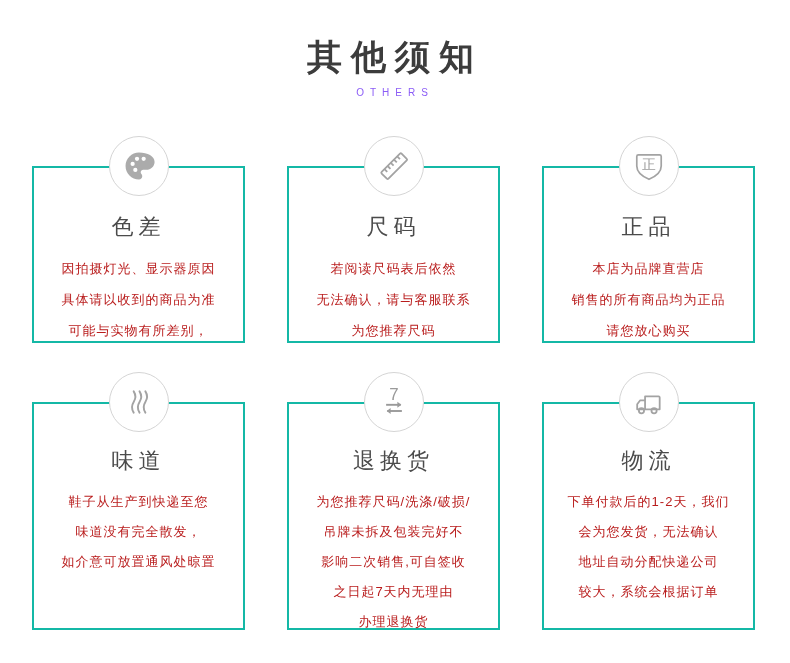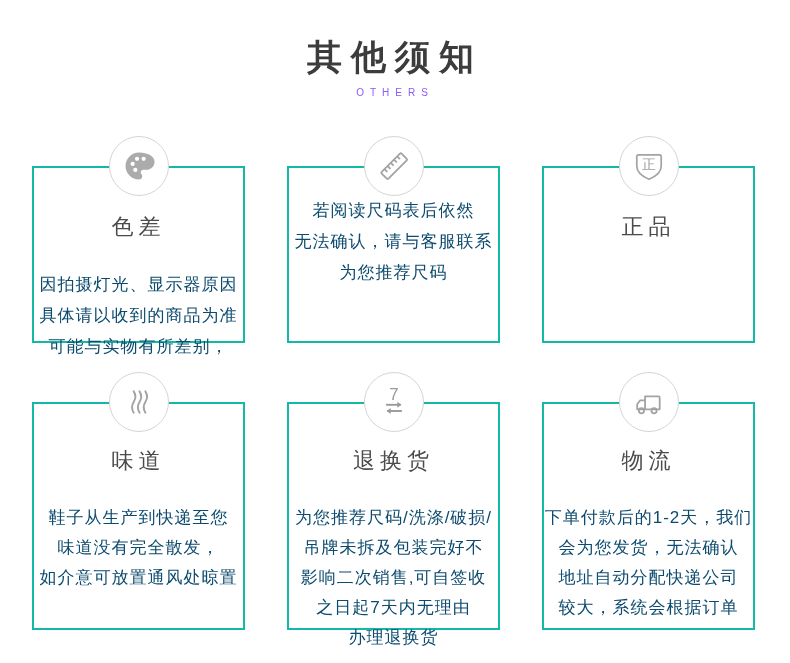--- a/index.html
+++ b/index.html
@@ -28,21 +28,21 @@
   }
   .icon-circle{
     position:absolute;top:0;left:50%;transform:translateX(-50%);
     width:60px;height:60px;border-radius:50%;background:#ffffff;
     border:1px solid #d5d5d5;box-sizing:border-box;z-index:2;
     display:flex;align-items:center;justify-content:center;
   }
   .card-title{
     margin-top:44px;font-size:22px;color:#4b4b4b;font-weight:500;letter-spacing:5px;
   }
-  .card-body{margin-top:27px;font-size:17px;color:#0c4a6e;letter-spacing:1px;}
+  .card-body{margin-top:11px;font-size:13px;color:#b91c1c;letter-spacing:1px;}
   .row1 .card-body .line{line-height:31px;}
   .row2 .card-body .line{line-height:30px;}
   .row2 .card-title{margin-top:42px;}
   svg{display:block;}
   svg text{font-family:"Liberation Sans","DejaVu Sans",sans-serif;}
 </style>
 </head>
 <body>
 
 <div class="header">
@@ -77,37 +77,43 @@
         <rect x="3.5" y="12" width="25" height="8.5" rx="1"></rect>
         <line x1="8" y1="12" x2="8" y2="15.5"></line>
         <line x1="12" y1="12" x2="12" y2="15.5"></line>
         <line x1="16" y1="12" x2="16" y2="15.5"></line>
         <line x1="20" y1="12" x2="20" y2="15.5"></line>
         <line x1="24" y1="12" x2="24" y2="15.5"></line>
       </g>
     </svg>
   </div>
   <div class="card-box">
+    <div class="card-title">尺码</div>
     <div class="card-body">
       <div class="line">若阅读尺码表后依然</div>
       <div class="line">无法确认，请与客服联系</div>
       <div class="line">为您推荐尺码</div>
     </div>
   </div>
 </div>
 
 <div class="card-wrap row1 col3">
   <div class="icon-circle">
     <svg width="34" height="34" viewBox="0 0 32 32">
       <path fill="none" stroke="#a3a3a3" stroke-width="1.6" stroke-linejoin="round" d="M6 5.5 h20 a1.5 1.5 0 0 1 1.5 1.5 v9 c0 6.2-4.7 9.6-11.5 12.5 C9.2 25.6 4.5 22.2 4.5 16 V7 a1.5 1.5 0 0 1 1.5-1.5 z"></path>
       <text x="16" y="18.6" text-anchor="middle" font-size="13" fill="#9a9a9a">正</text>
     </svg>
   </div>
   <div class="card-box">
     <div class="card-title">正品</div>
+    <div class="card-body">
+      <div class="line">本店为品牌直营店</div>
+      <div class="line">销售的所有商品均为正品</div>
+      <div class="line">请您放心购买</div>
+    </div>
   </div>
 </div>
 
 <div class="card-wrap row2 col1">
   <div class="icon-circle">
     <svg width="34" height="34" viewBox="0 0 32 32">
       <g fill="none" stroke="#a3a3a3" stroke-width="1.8" stroke-linecap="round">
         <path d="M11 6 q3.2 5 0 10 q-3.2 5 0 10"></path>
         <path d="M16.5 6 q3.2 5 0 10 q-3.2 5 0 10"></path>
         <path d="M22 6 q3.2 5 0 10 q-3.2 5 0 10"></path>

